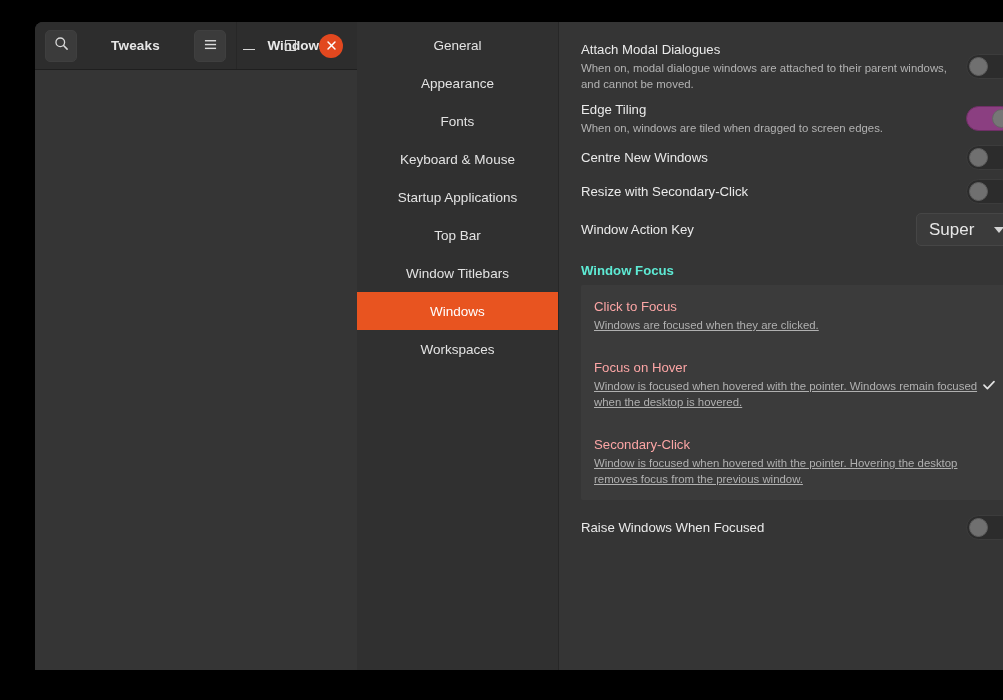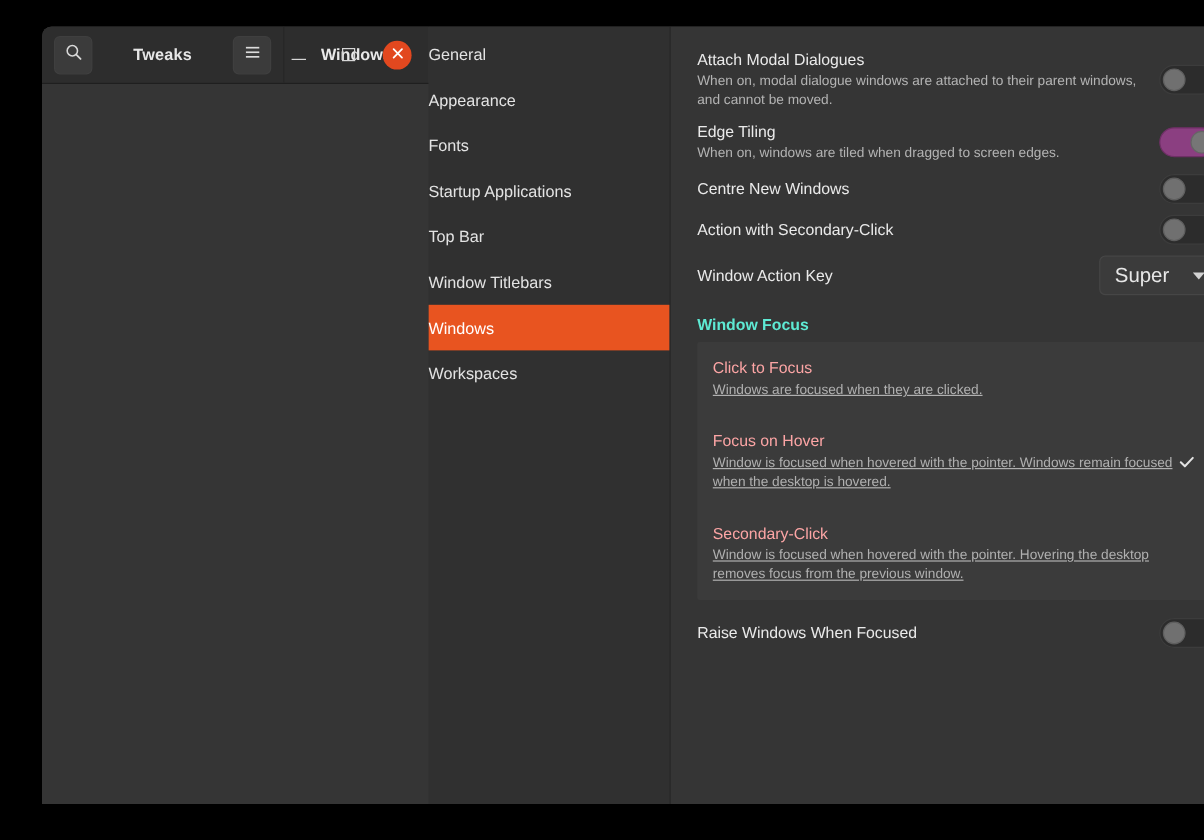--- a/index.html
+++ b/index.html
@@ -120,20 +120,21 @@
     padding-top: 4px;
     overflow-y: auto;
   }
   .side-item {
     height: 38px;
     display: flex;
     align-items: center;
     color: #e3e3e3;
     font-size: 13.5px;
     cursor: pointer;
+    justify-content: center;
   }
   .side-item.selected {
     background: #e85420;
     color: #ffffff;
   }
 
   
   .content {
     flex: 1;
     background: #353535;
@@ -299,20 +300,23 @@
         <div class="side-item">
           <span>General</span>
         </div>
         <div class="side-item">
           <span>Appearance</span>
         </div>
         <div class="side-item">
           <span>Fonts</span>
         </div>
         <div class="side-item">
+          <span>Keyboard &amp; Mouse</span>
+        </div>
+        <div class="side-item">
           <span>Startup Applications</span>
         </div>
         <div class="side-item">
           <span>Top Bar</span>
         </div>
         <div class="side-item">
           <span>Window Titlebars</span>
         </div>
         <div class="side-item selected">
           <span>Windows</span>
@@ -351,21 +355,21 @@
               <div class="row-title">Centre New Windows</div>
             </div>
             <div class="row-ctl">
               <div class="switch">
                 <div class="knob"></div>
               </div>
             </div>
           </div>
           <div class="row">
             <div class="row-texts">
-              <div class="row-title">Action with Secondary-Click</div>
+              <div class="row-title">Resize with Secondary-Click</div>
             </div>
             <div class="row-ctl">
               <div class="switch">
                 <div class="knob"></div>
               </div>
             </div>
           </div>
           <div class="row">
             <div class="row-texts">
               <div class="row-title">Window Action Key</div>

